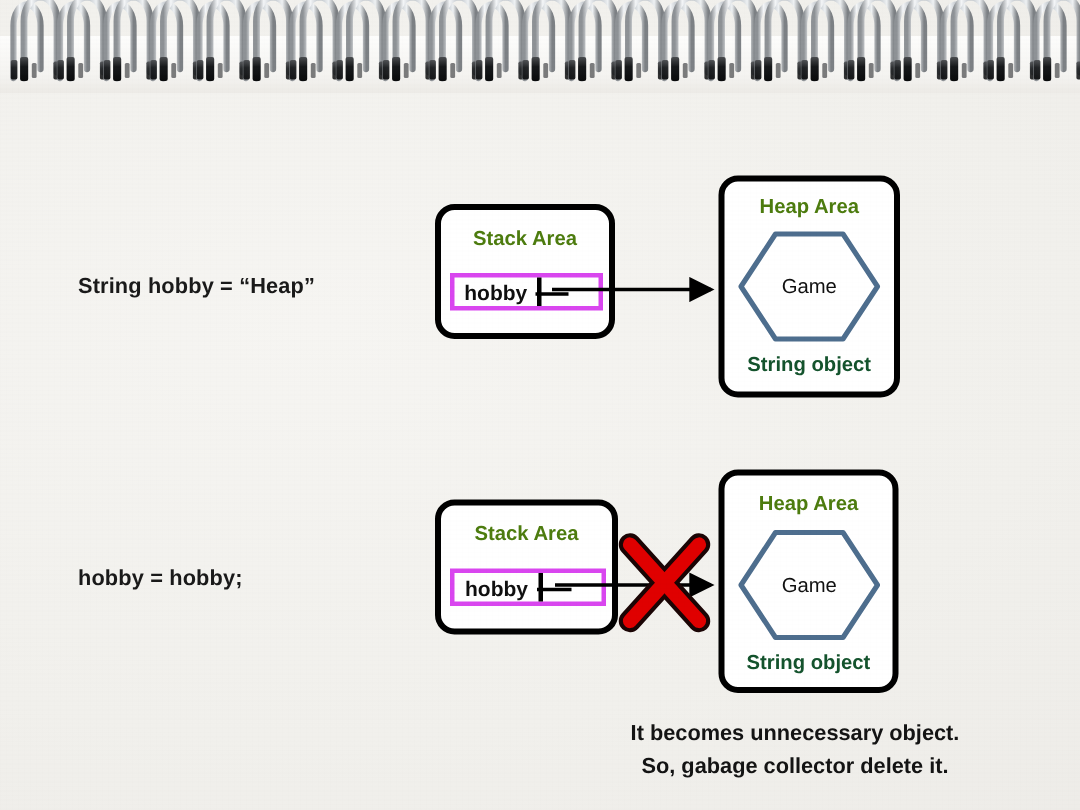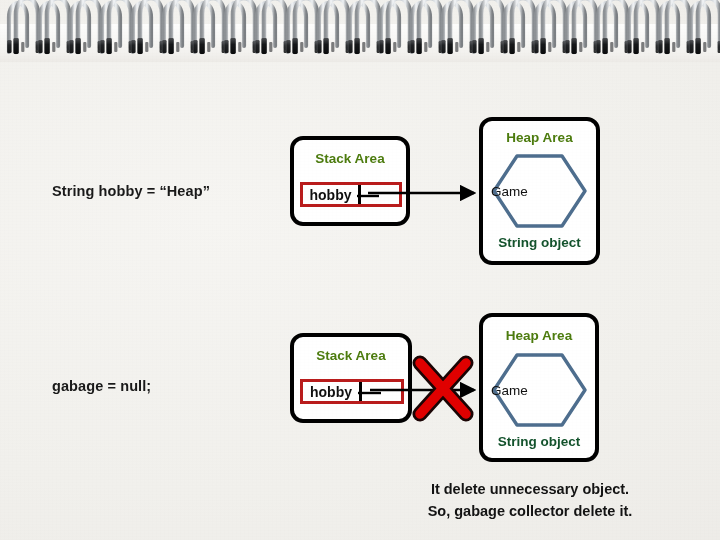--- a/index.html
+++ b/index.html
@@ -94,21 +94,21 @@
     font-weight: bold;
     font-size: 13.5px;
     color: #14532d;
     white-space: nowrap;
   }
 
   
   .var-table {
     position: absolute;
     display: flex;
-    border: 3px solid #b91c1c;
+    border: 3px solid #d946ef;
     box-sizing: border-box;
     background: #fff;
   }
   .var-name {
     font-weight: bold;
     font-size: 14px;
     color: #101010;
     display: flex;
     align-items: center;
     justify-content: center;
@@ -124,20 +124,21 @@
   
   .hex-wrap {
     position: absolute;
   }
   .hex-label {
     position: absolute;
     left: 0;
     right: 0;
     top: 50%;
     transform: translateY(-50%);
+    text-align: center;
     font-size: 13.5px;
     font-weight: normal;
     color: #111;
     white-space: nowrap;
   }
 
   
   .overlay-svg {
     position: absolute;
     left: 0;
@@ -228,21 +229,21 @@
     <div class="area-title" style="top:9px;">Heap Area</div>
     <div class="hex-wrap" style="left:8px; top:32px; width:97px; height:76px;">
       <svg viewBox="0 0 97 76" width="97" height="76">
         <polygon points="26,3 71,3 94,38 71,73 26,73 3,38" fill="#ffffff" stroke="#4e6e8e" stroke-width="3.4" stroke-linejoin="round"></polygon>
       </svg>
       <div class="hex-label">Game</div>
     </div>
     <div class="obj-caption" style="top:114px;">String object</div>
   </div>
 
-  <div class="code-label" style="left:52px; top:378px;">gabage = null;</div>
+  <div class="code-label" style="left:52px; top:378px;">hobby = hobby;</div>
 
   <div class="stack-box" style="left:290px; top:333px; width:122px; height:90px;">
     <div class="area-title" style="top:11px;">Stack Area</div>
     <div class="var-table" style="left:6px; top:42px; width:104px; height:25px;">
       <div class="var-name" style="width:59px;">hobby</div>
       <div class="var-value" style="width:39px;"></div>
     </div>
   </div>
 
   <div class="heap-box" style="left:479px; top:313px; width:120px; height:149px;">
@@ -274,17 +275,17 @@
     </g>
 
     <g>
       <line x1="420" y1="363" x2="466" y2="414" stroke="#1b0505" stroke-width="15" stroke-linecap="round"></line>
       <line x1="466" y1="363" x2="420" y2="414" stroke="#1b0505" stroke-width="15" stroke-linecap="round"></line>
       <line x1="420" y1="363" x2="466" y2="414" stroke="#e00000" stroke-width="9.5" stroke-linecap="round"></line>
       <line x1="466" y1="363" x2="420" y2="414" stroke="#e00000" stroke-width="9.5" stroke-linecap="round"></line>
     </g>
   </svg>
 
-  <div class="footnote" style="left:360px; top:481px; width:340px;">It delete unnecessary object.</div>
+  <div class="footnote" style="left:360px; top:481px; width:340px;">It becomes unnecessary object.</div>
   <div class="footnote" style="left:360px; top:503px; width:340px;">So, gabage collector delete it.</div>
 
   <div class="grain"></div>
 </div>
 
 </body></html>

